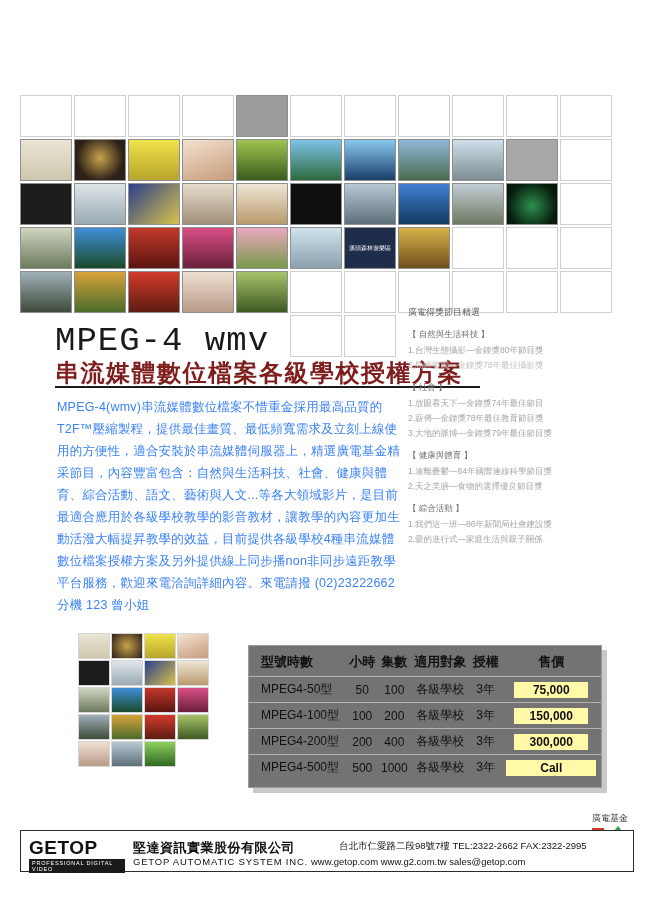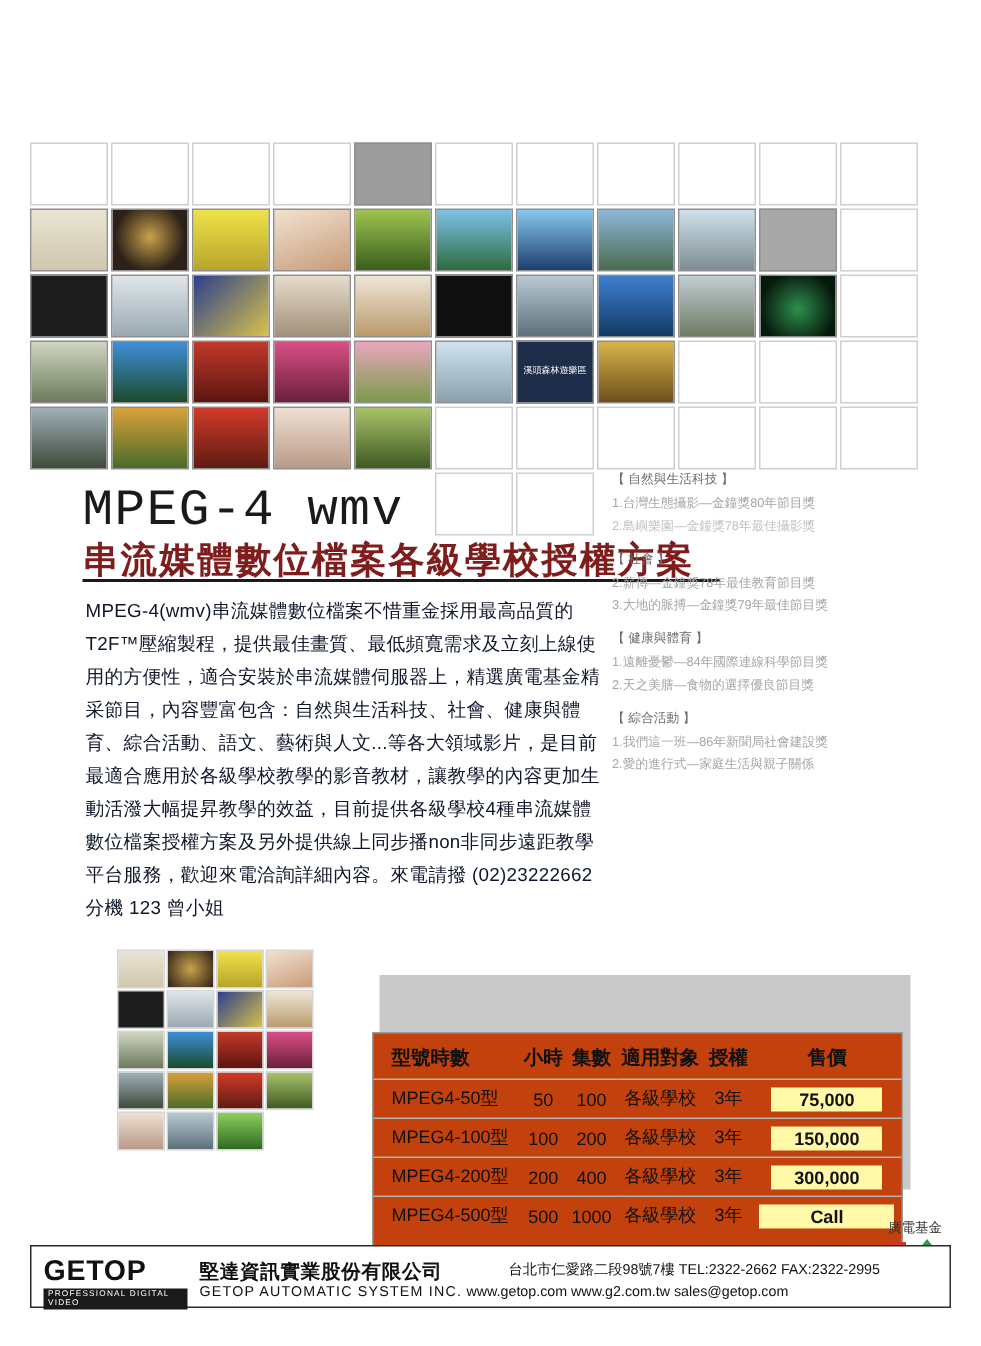--- a/index.html
+++ b/index.html
@@ -124,21 +124,21 @@
     left: 55px; top: 386px;
     width: 425px; height: 2px;
     background: #1a1a1a;
   }
   .body-copy {
     position: absolute;
     left: 57px; top: 396px;
     width: 350px;
     font-size: 12.5px;
     line-height: 22px;
-    color: #0f172a;
+    color: #3b82f6;
     letter-spacing: 0.2px;
   }
   .body-copy p { margin: 0; }
 
   
   .awards {
     position: absolute;
     left: 408px; top: 305px;
     width: 180px;
     font-size: 8.5px;
@@ -171,23 +171,22 @@
     box-sizing: border-box;
     overflow: hidden;
   }
 
   
   .price-box {
     position: absolute;
     left: 248px; top: 645px;
     width: 354px; height: 143px;
     border: 1px solid #9a9a9a;
-    background: #c2410c;
+    background: #737373;
     box-sizing: border-box;
-    margin-top: 43px;
   }
   .price-shadow {
     position: absolute;
     left: 253px; top: 650px;
     width: 354px; height: 143px;
     background: #c9c9c9;
     z-index: -1;
   }
   table.price {
     width: 100%;
@@ -385,26 +384,28 @@
 
   <div class="headline1">MPEG-4  wmv</div>
   <div class="headline2">串流媒體數位檔案各級學校授權方案</div>
   <div class="headline-rule"></div>
 
   <div class="body-copy">
     <p>MPEG-4(wmv)串流媒體數位檔案不惜重金採用最高品質的 T2F™壓縮製程，提供最佳畫質、最低頻寬需求及立刻上線使用的方便性，適合安裝於串流媒體伺服器上，精選廣電基金精采節目，內容豐富包含：自然與生活科技、社會、健康與體育、綜合活動、語文、藝術與人文...等各大領域影片，是目前最適合應用於各級學校教學的影音教材，讓教學的內容更加生動活潑大幅提昇教學的效益，目前提供各級學校4種串流媒體數位檔案授權方案及另外提供線上同步播non非同步遠距教學平台服務，歡迎來電洽詢詳細內容。來電請撥  (02)23222662  分機  123  曾小姐</p>
   </div>
 
   <div class="awards">
+    <div class="awards-title">廣電得獎節目精選</div>
 
     <div class="cat">【 自然與生活科技 】</div>
     <div class="item">1.台灣生態攝影—金鐘獎80年節目獎</div>
     <div class="item faint">2.島嶼樂園—金鐘獎78年最佳攝影獎</div>
 
     <div class="cat">【 社會 】</div>
+    <div class="item">1.放眼看天下—金鐘獎74年最佳節目</div>
     <div class="item">2.薪傳—金鐘獎78年最佳教育節目獎</div>
     <div class="item">3.大地的脈搏—金鐘獎79年最佳節目獎</div>
 
     <div class="cat">【 健康與體育 】</div>
     <div class="item">1.遠離憂鬱—84年國際連線科學節目獎</div>
     <div class="item">2.天之美膳—食物的選擇優良節目獎</div>
 
     <div class="cat">【 綜合活動 】</div>
     <div class="item">1.我們這一班—86年新聞局社會建設獎</div>
     <div class="item">2.愛的進行式—家庭生活與親子關係</div>

